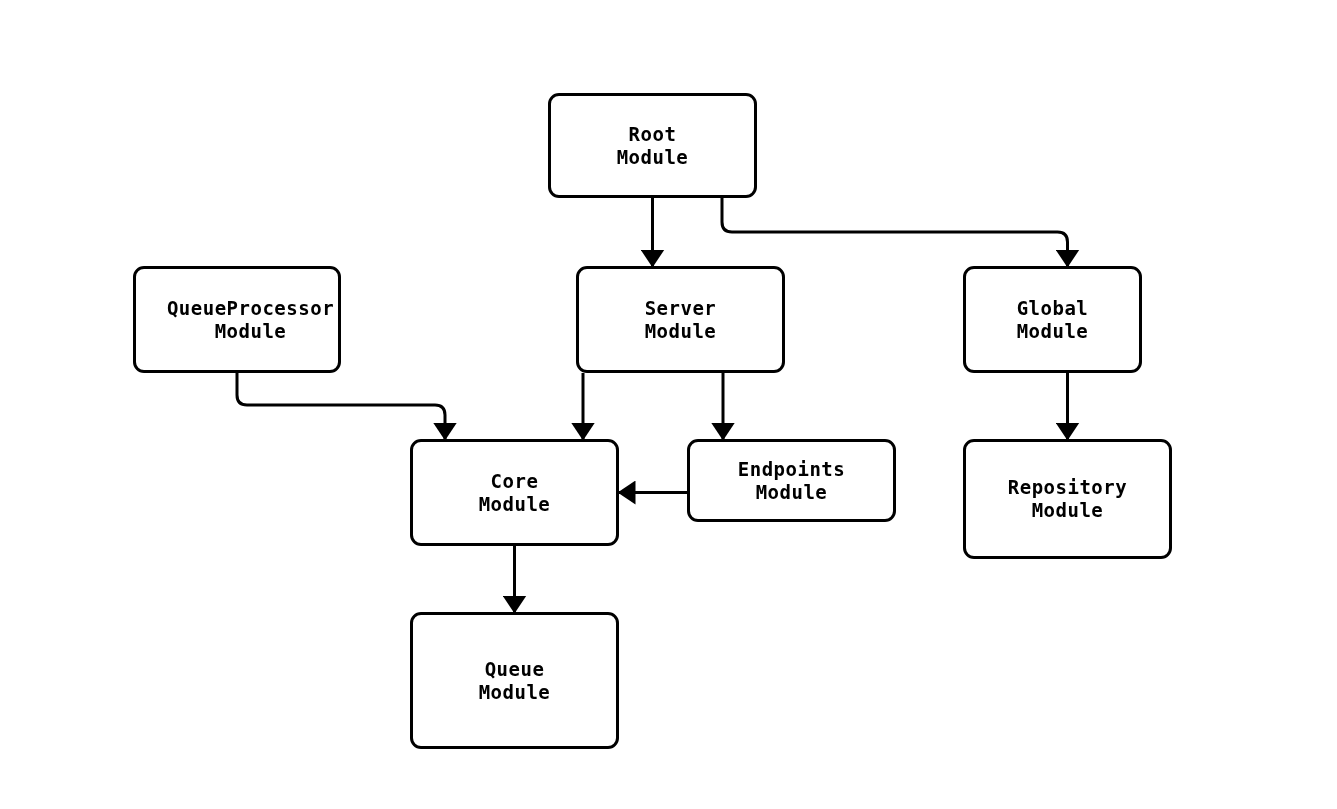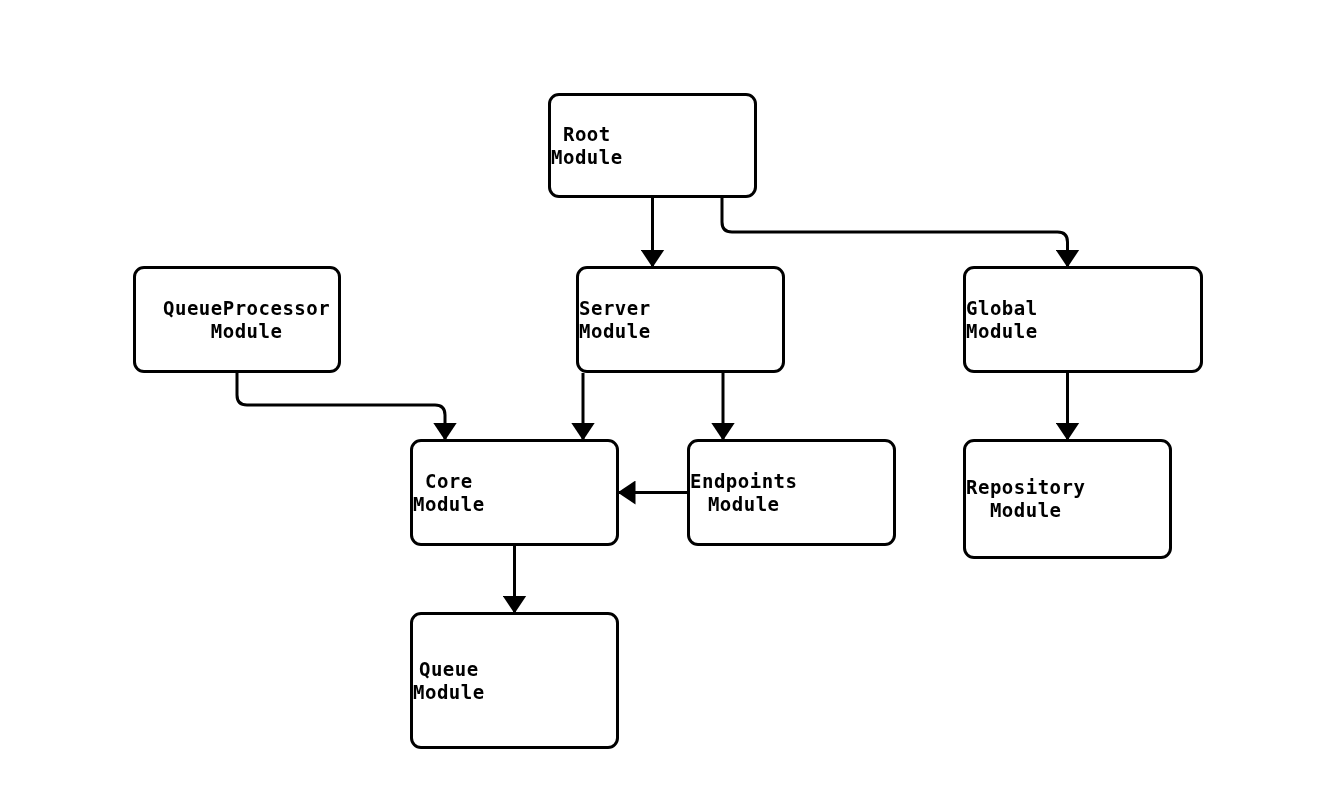--- a/index.html
+++ b/index.html
@@ -28,34 +28,35 @@
     stroke-width: 3;
   }
   .node {
     position: absolute;
     box-sizing: border-box;
     background: #ffffff;
     border: 3px solid #000000;
     border-radius: 11px;
     display: flex;
     align-items: center;
+    justify-content: center;
   }
   .node .label {
     font: 700 19px/23px "DejaVu Sans Mono", monospace;
     color: #000000;
     text-align: center;
     white-space: pre-line;
     letter-spacing: 0.5px;
   }
   .node-root          { left: 548px;  top: 93px;  width: 209px; height: 105px; }
   .node-queueprocessor{ left: 133px;  top: 266px; width: 208px; height: 107px; padding-left: 27px; }
   .node-server        { left: 576px;  top: 266px; width: 209px; height: 107px; }
-  .node-global        { left: 963px;  top: 266px; width: 240px; height: 107px; }
+  .node-global        { left: 963px;  top: 266px; width: 179px; height: 107px; }
   .node-core          { left: 410px;  top: 439px; width: 209px; height: 107px; }
-  .node-endpoints     { left: 687px;  top: 439px; width: 209px; height: 107px; }
+  .node-endpoints     { left: 687px;  top: 439px; width: 209px; height: 83px; }
   .node-repository    { left: 963px;  top: 439px; width: 209px; height: 120px; }
   .node-queue         { left: 410px;  top: 612px; width: 209px; height: 137px; }
 </style>
 </head>
 <body>
 
 <div class="canvas">
 
   <svg class="edges-layer" viewBox="0 0 1337 809" xmlns="http://www.w3.org/2000/svg">
     <defs>

